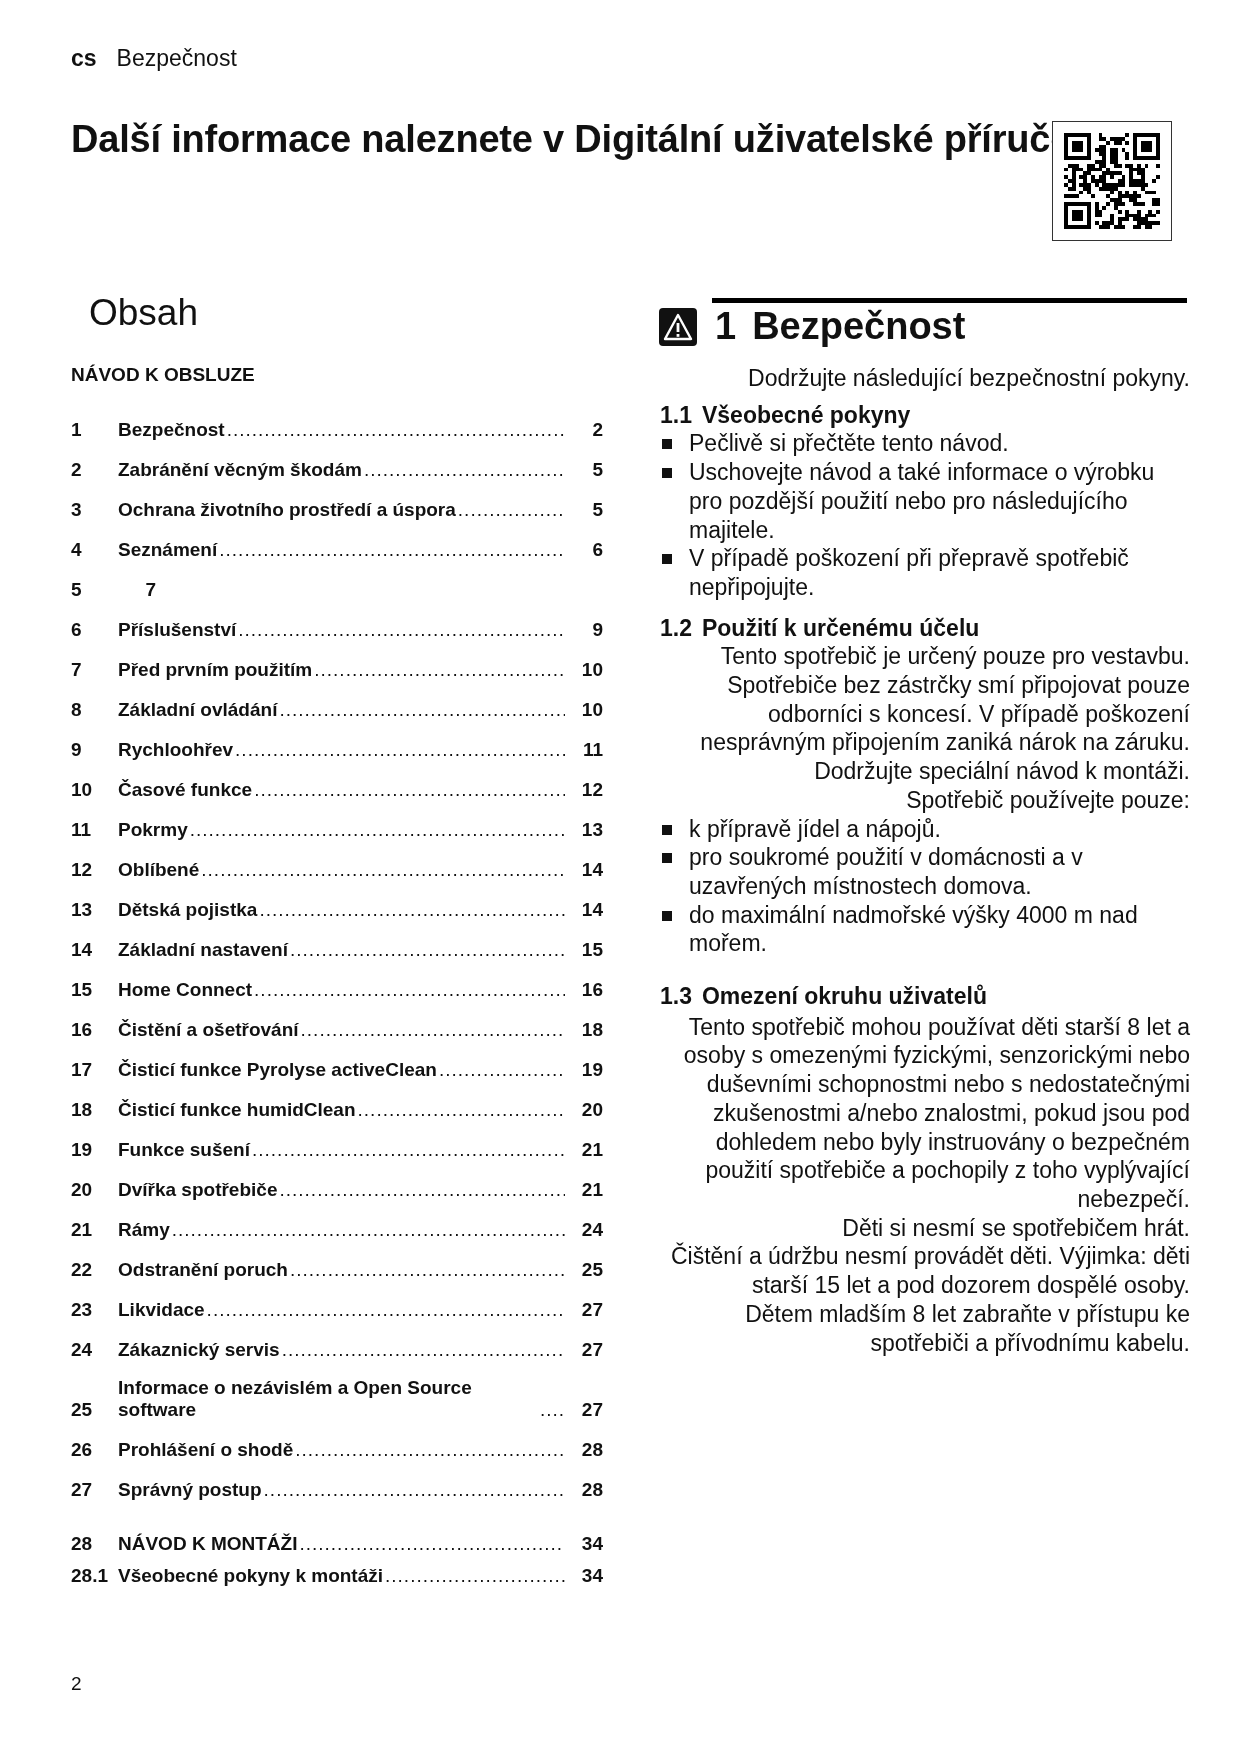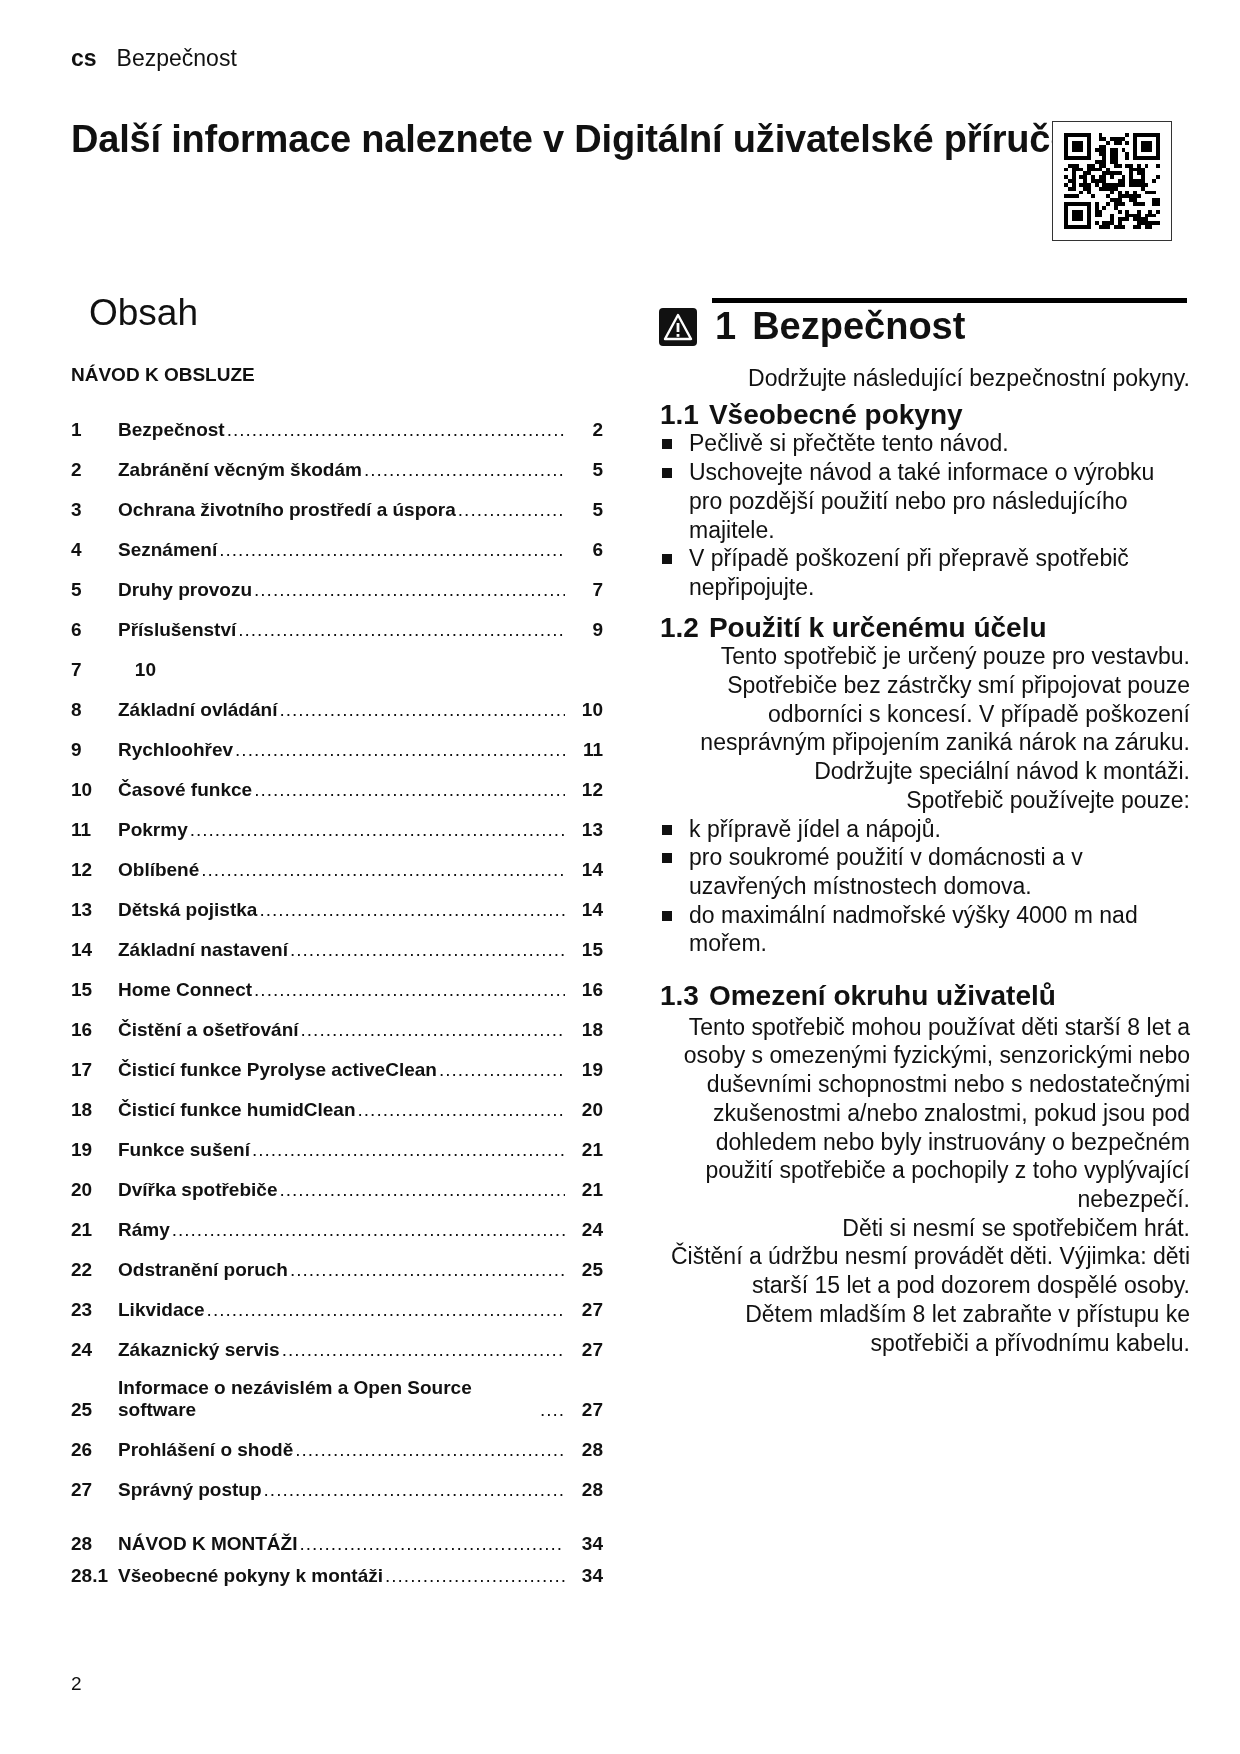--- a/index.html
+++ b/index.html
@@ -33,21 +33,21 @@
   
   .sec-rule { position: absolute; left: 712px; top: 298px; width: 475px; height: 5px; background: #000; }
   .sec-head { position: absolute; left: 659px; top: 305px; display: flex; align-items: center; }
   .warn-icon { width: 38px; height: 38px; background: #111; border-radius: 4px; display: flex; align-items: center; justify-content: center; margin-right: 18px; }
   .warn-icon svg { width: 30px; height: 28px; }
   .sec-title { font-size: 38px; font-weight: bold; }
   .sec-title .n { margin-right: 16px; }
 
   .right-col { position: absolute; left: 660px; top: 364px; width: 530px; font-size: 23px; line-height: 28.7px; }
   .right-col p { margin: 0; text-align: right; }
-  .right-col h3 { margin: 0; font-size: 28px; font-weight: bold; line-height: 28.7px; }
+  .right-col h3 { margin: 0; font-size: 23px; font-weight: bold; line-height: 28.7px; }
   .right-col h3 .sn { margin-right: 10px; }
   .h-11 { margin-top: 8px !important; }
   .h-12 { margin-top: 12px !important; }
   .h-13 { margin-top: 24px !important; margin-bottom: 2px !important; }
   .right-col ul { list-style: none; margin: 0; padding: 0; }
   .right-col li { position: relative; padding-left: 29px; }
   .right-col li .bullet { position: absolute; left: 2px; top: 10px; width: 10px; height: 10px; background: #111; }
 
   .page-number { position: absolute; left: 71px; top: 1673px; font-size: 19px; }
 </style>
@@ -316,36 +316,36 @@
     <div class="toc-row">
       <span class="num">4</span>
       <span class="label-wrap">
         <span class="label">Seznámení</span>
         <span class="dots"></span>
       </span>
       <span class="page">6</span>
     </div>
     <div class="toc-row">
       <span class="num">5</span>
-      <span class="label-wrap">
-        <span class="label">Druhy provozu</span>
-        <span class="dots"></span>
-      </span>
       <span class="page">7</span>
     </div>
     <div class="toc-row">
       <span class="num">6</span>
       <span class="label-wrap">
         <span class="label">Příslušenství</span>
         <span class="dots"></span>
       </span>
       <span class="page">9</span>
     </div>
     <div class="toc-row">
       <span class="num">7</span>
+      <span class="label-wrap">
+        <span class="label">Před prvním použitím</span>
+        <span class="dots"></span>
+      </span>
       <span class="page">10</span>
     </div>
     <div class="toc-row">
       <span class="num">8</span>
       <span class="label-wrap">
         <span class="label">Základní ovládání</span>
         <span class="dots"></span>
       </span>
       <span class="page">10</span>
     </div>

